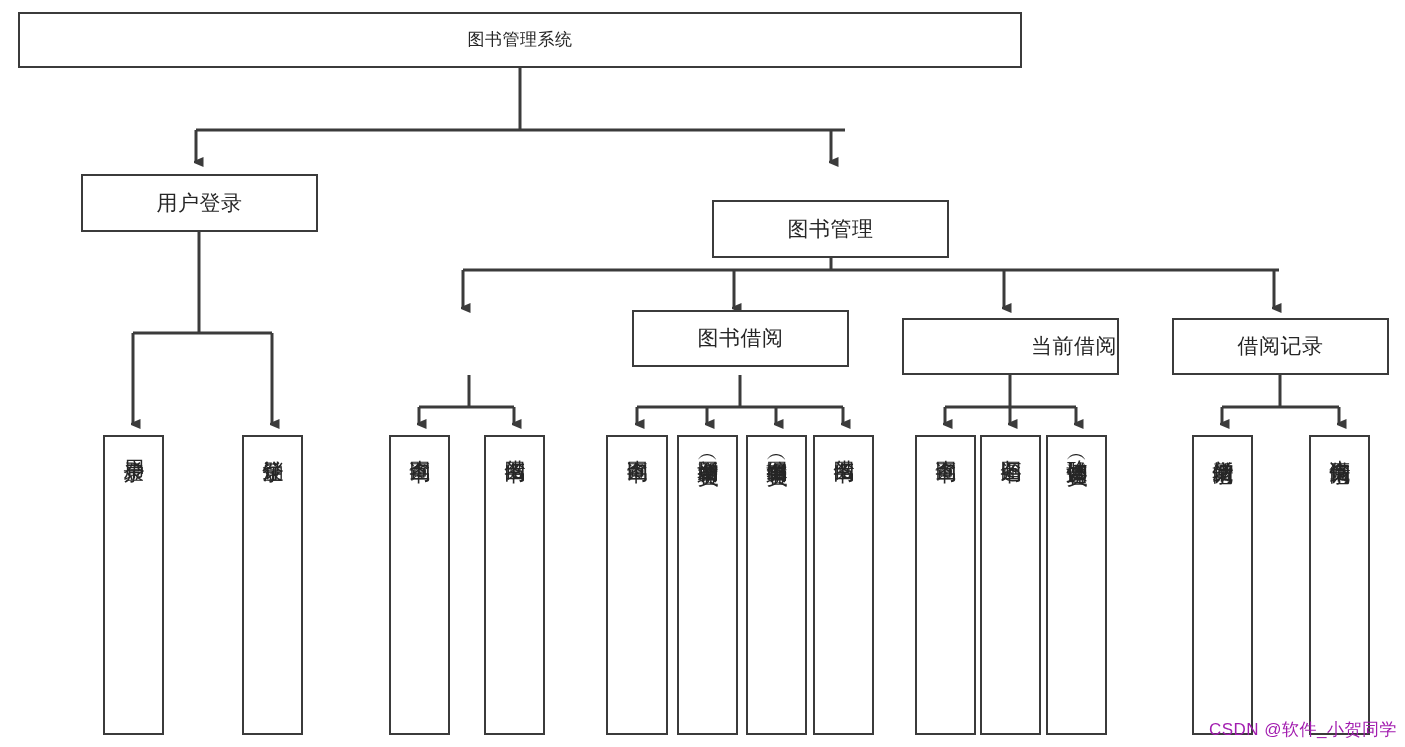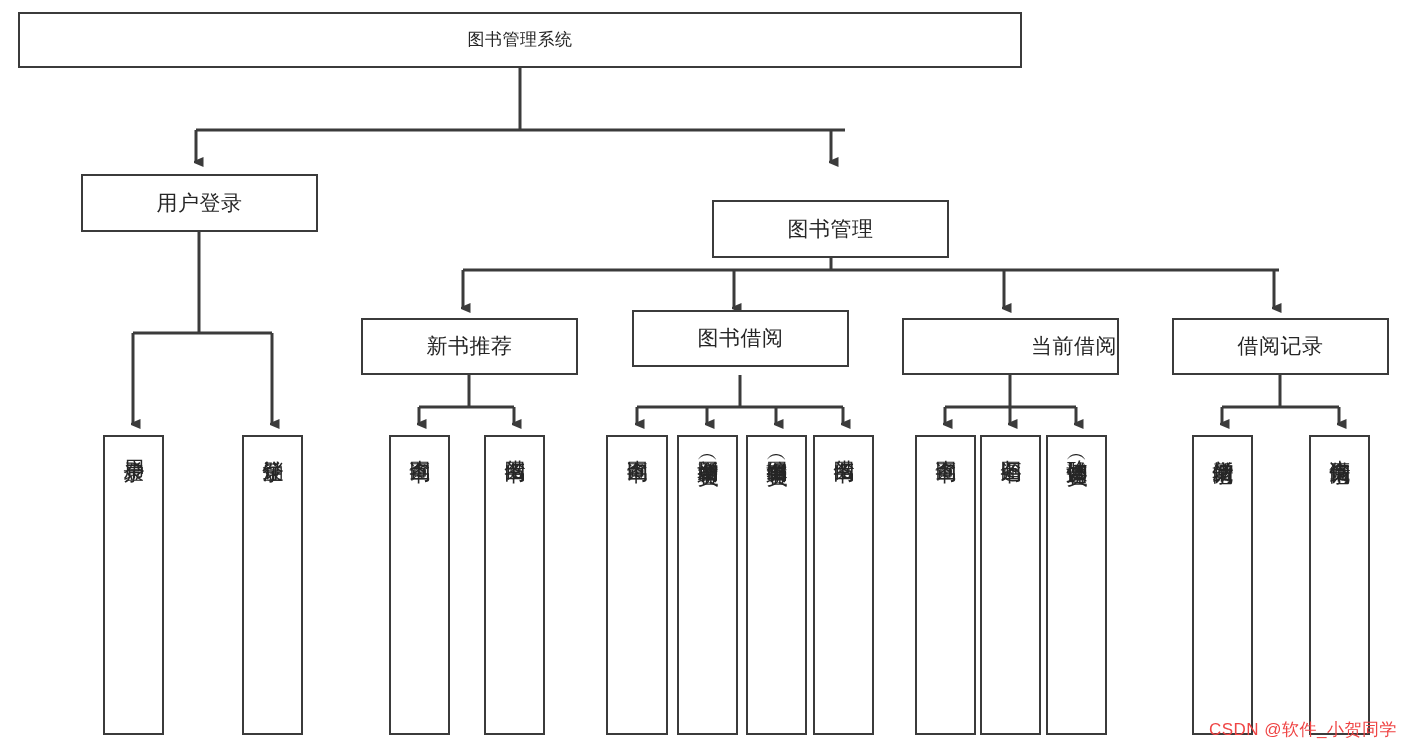--- a/index.html
+++ b/index.html
@@ -55,21 +55,21 @@
     font-size: 21px;
     line-height: 1.28;
     letter-spacing: 1px;
     white-space: nowrap;
   }
   .watermark {
     position: absolute;
     right: 8px;
     bottom: 6px;
     font-size: 17px;
-    color: #ef4444;
+    color: #a21caf;
     letter-spacing: 0.5px;
     white-space: nowrap;
     pointer-events: none;
   }
 </style>
 </head>
 <body>
 
 <div id="canvas">
 
@@ -127,23 +127,20 @@
     <span class="node-label">图书管理系统</span>
   </div>
 
   <div class="node level1" style="left:81px; top:174px; width:237px; height:58px;">
     <span class="node-label">用户登录</span>
   </div>
   <div class="node level1" style="left:712px; top:174px; width:237px; height:58px;margin-top:26px;">
     <span class="node-label">图书管理</span>
   </div>
 
-  <div class="node level2" style="left:361px; top:318px; width:217px; height:57px;">
-    <span class="node-label">新书推荐</span>
-  </div>
   <div class="node level2" style="left:632px; top:310px; width:217px; height:57px;">
     <span class="node-label">图书借阅</span>
   </div>
   <div class="node level2" style="left:902px; top:318px; width:217px; height:57px;justify-content:flex-end;">
     <span class="node-label">当前借阅</span>
   </div>
   <div class="node level2" style="left:1172px; top:318px; width:217px; height:57px;">
     <span class="node-label">借阅记录</span>
   </div>
 

